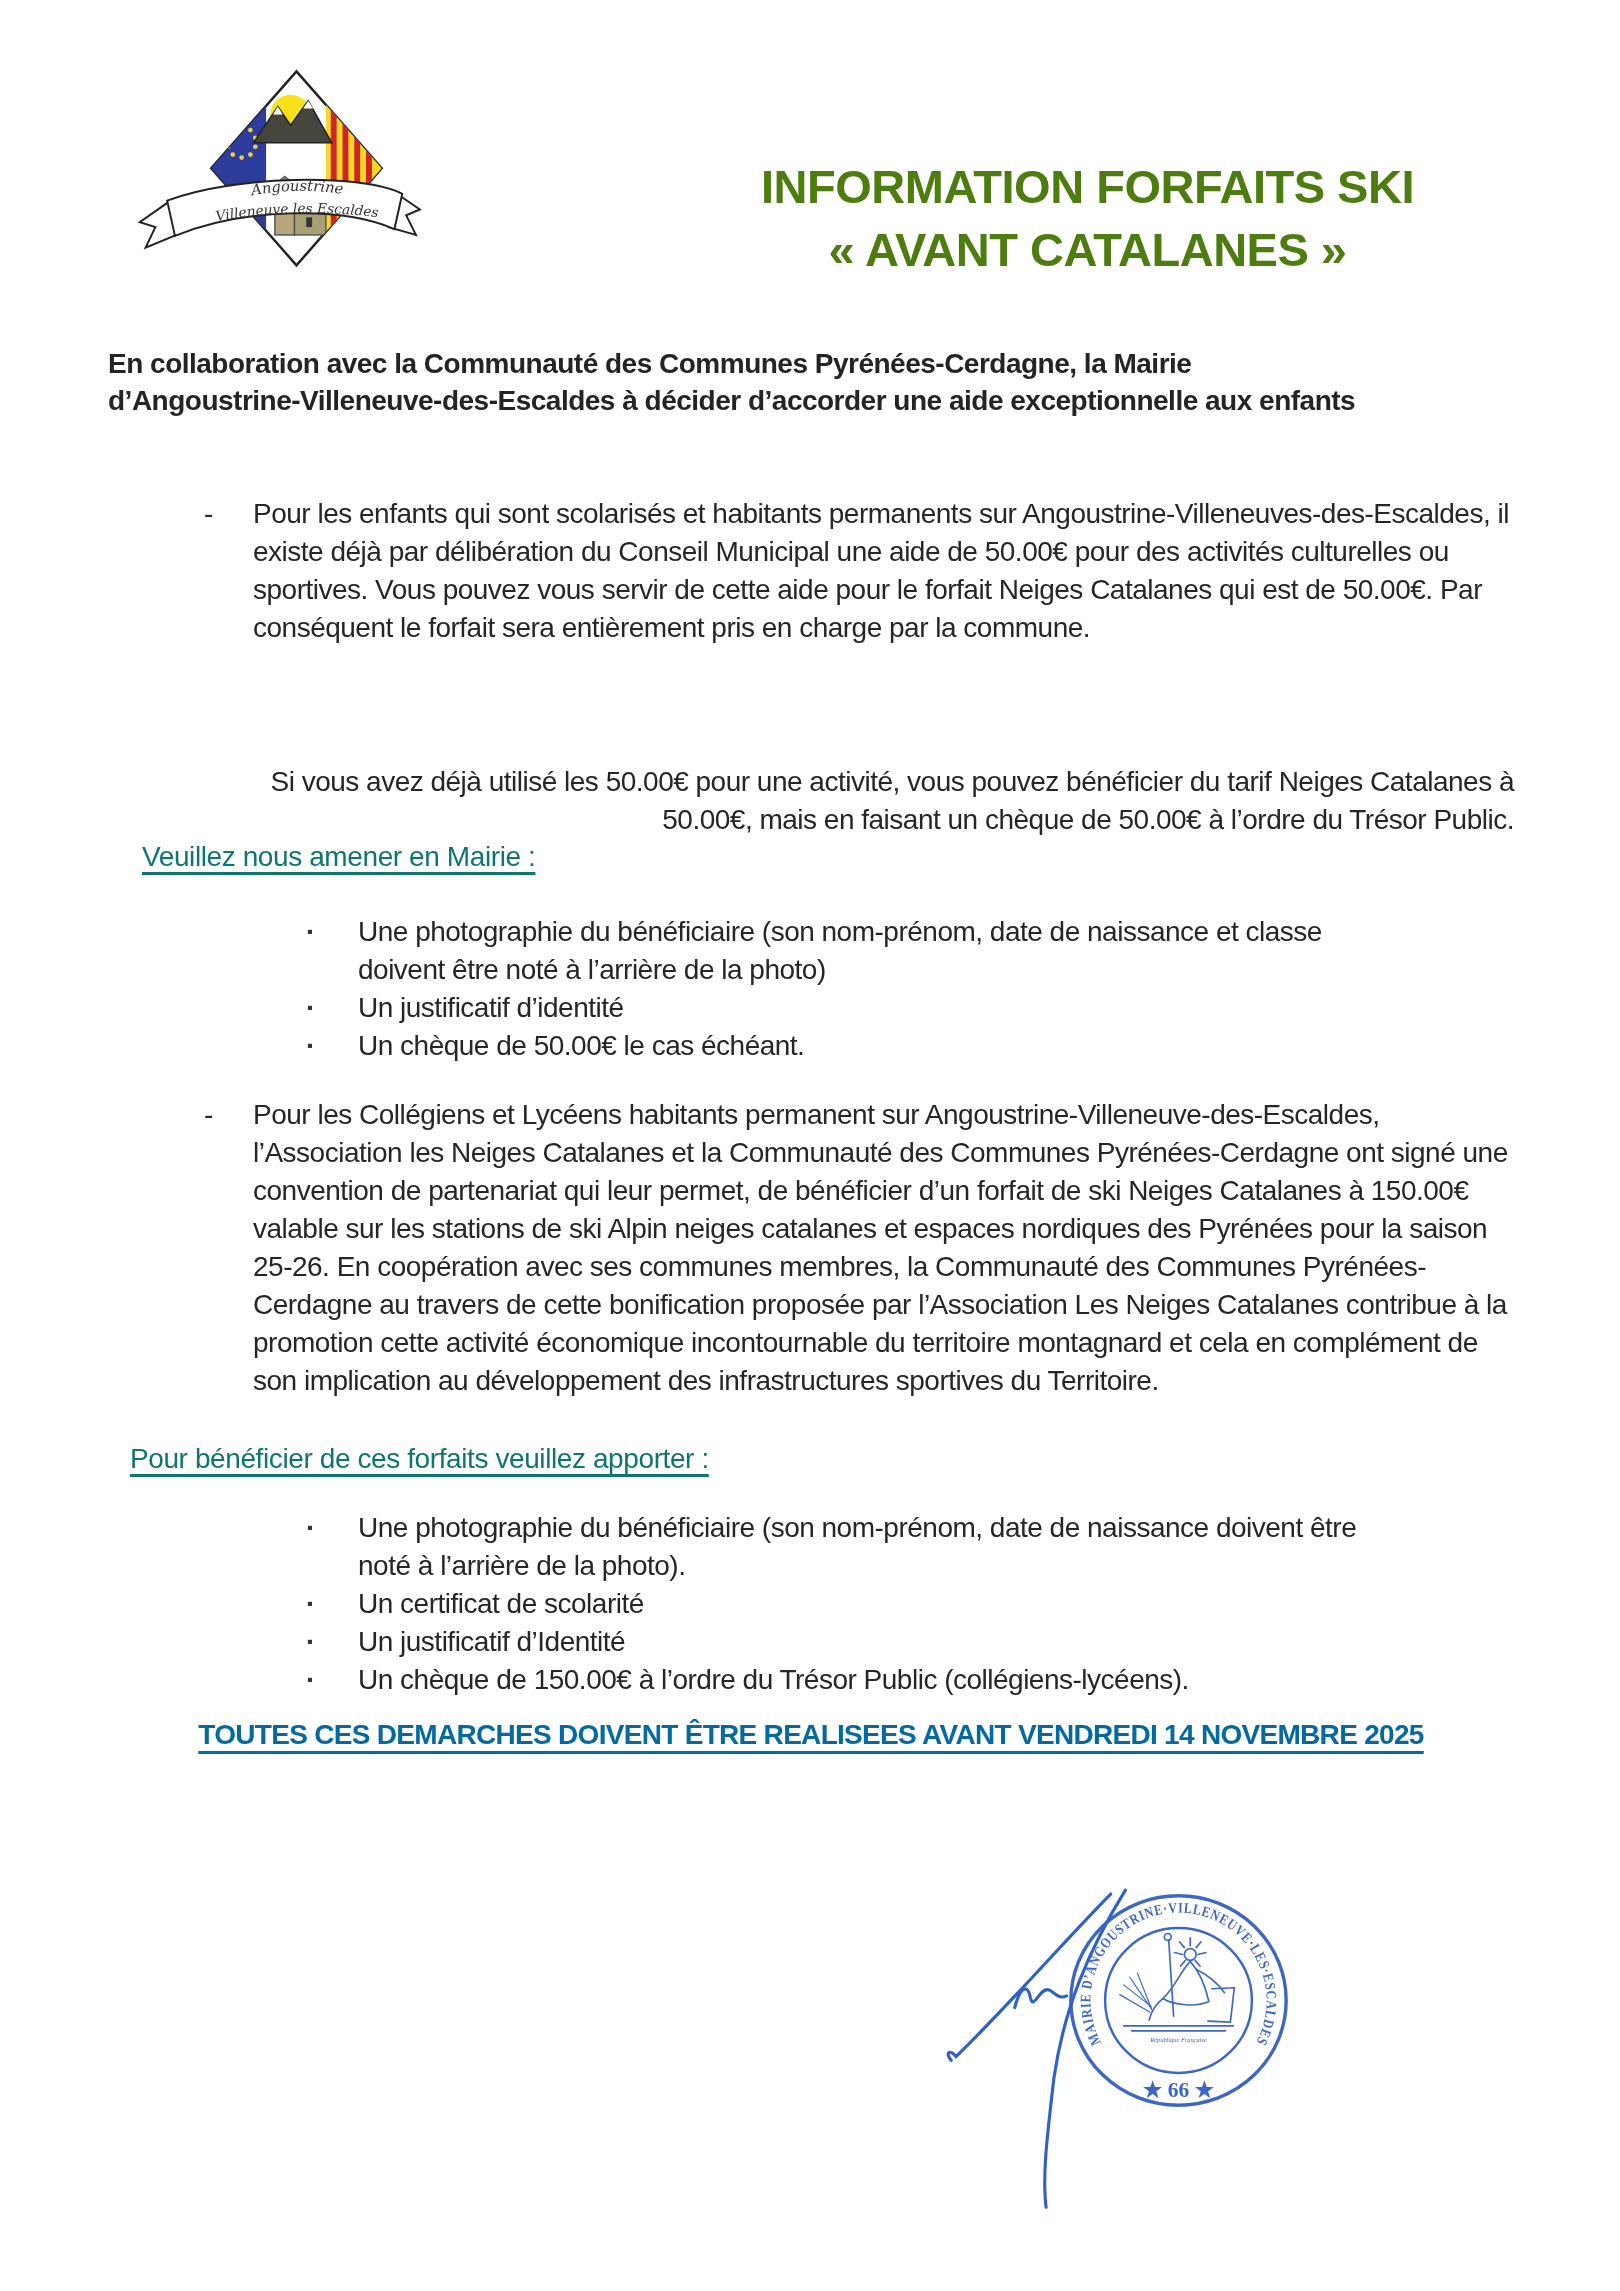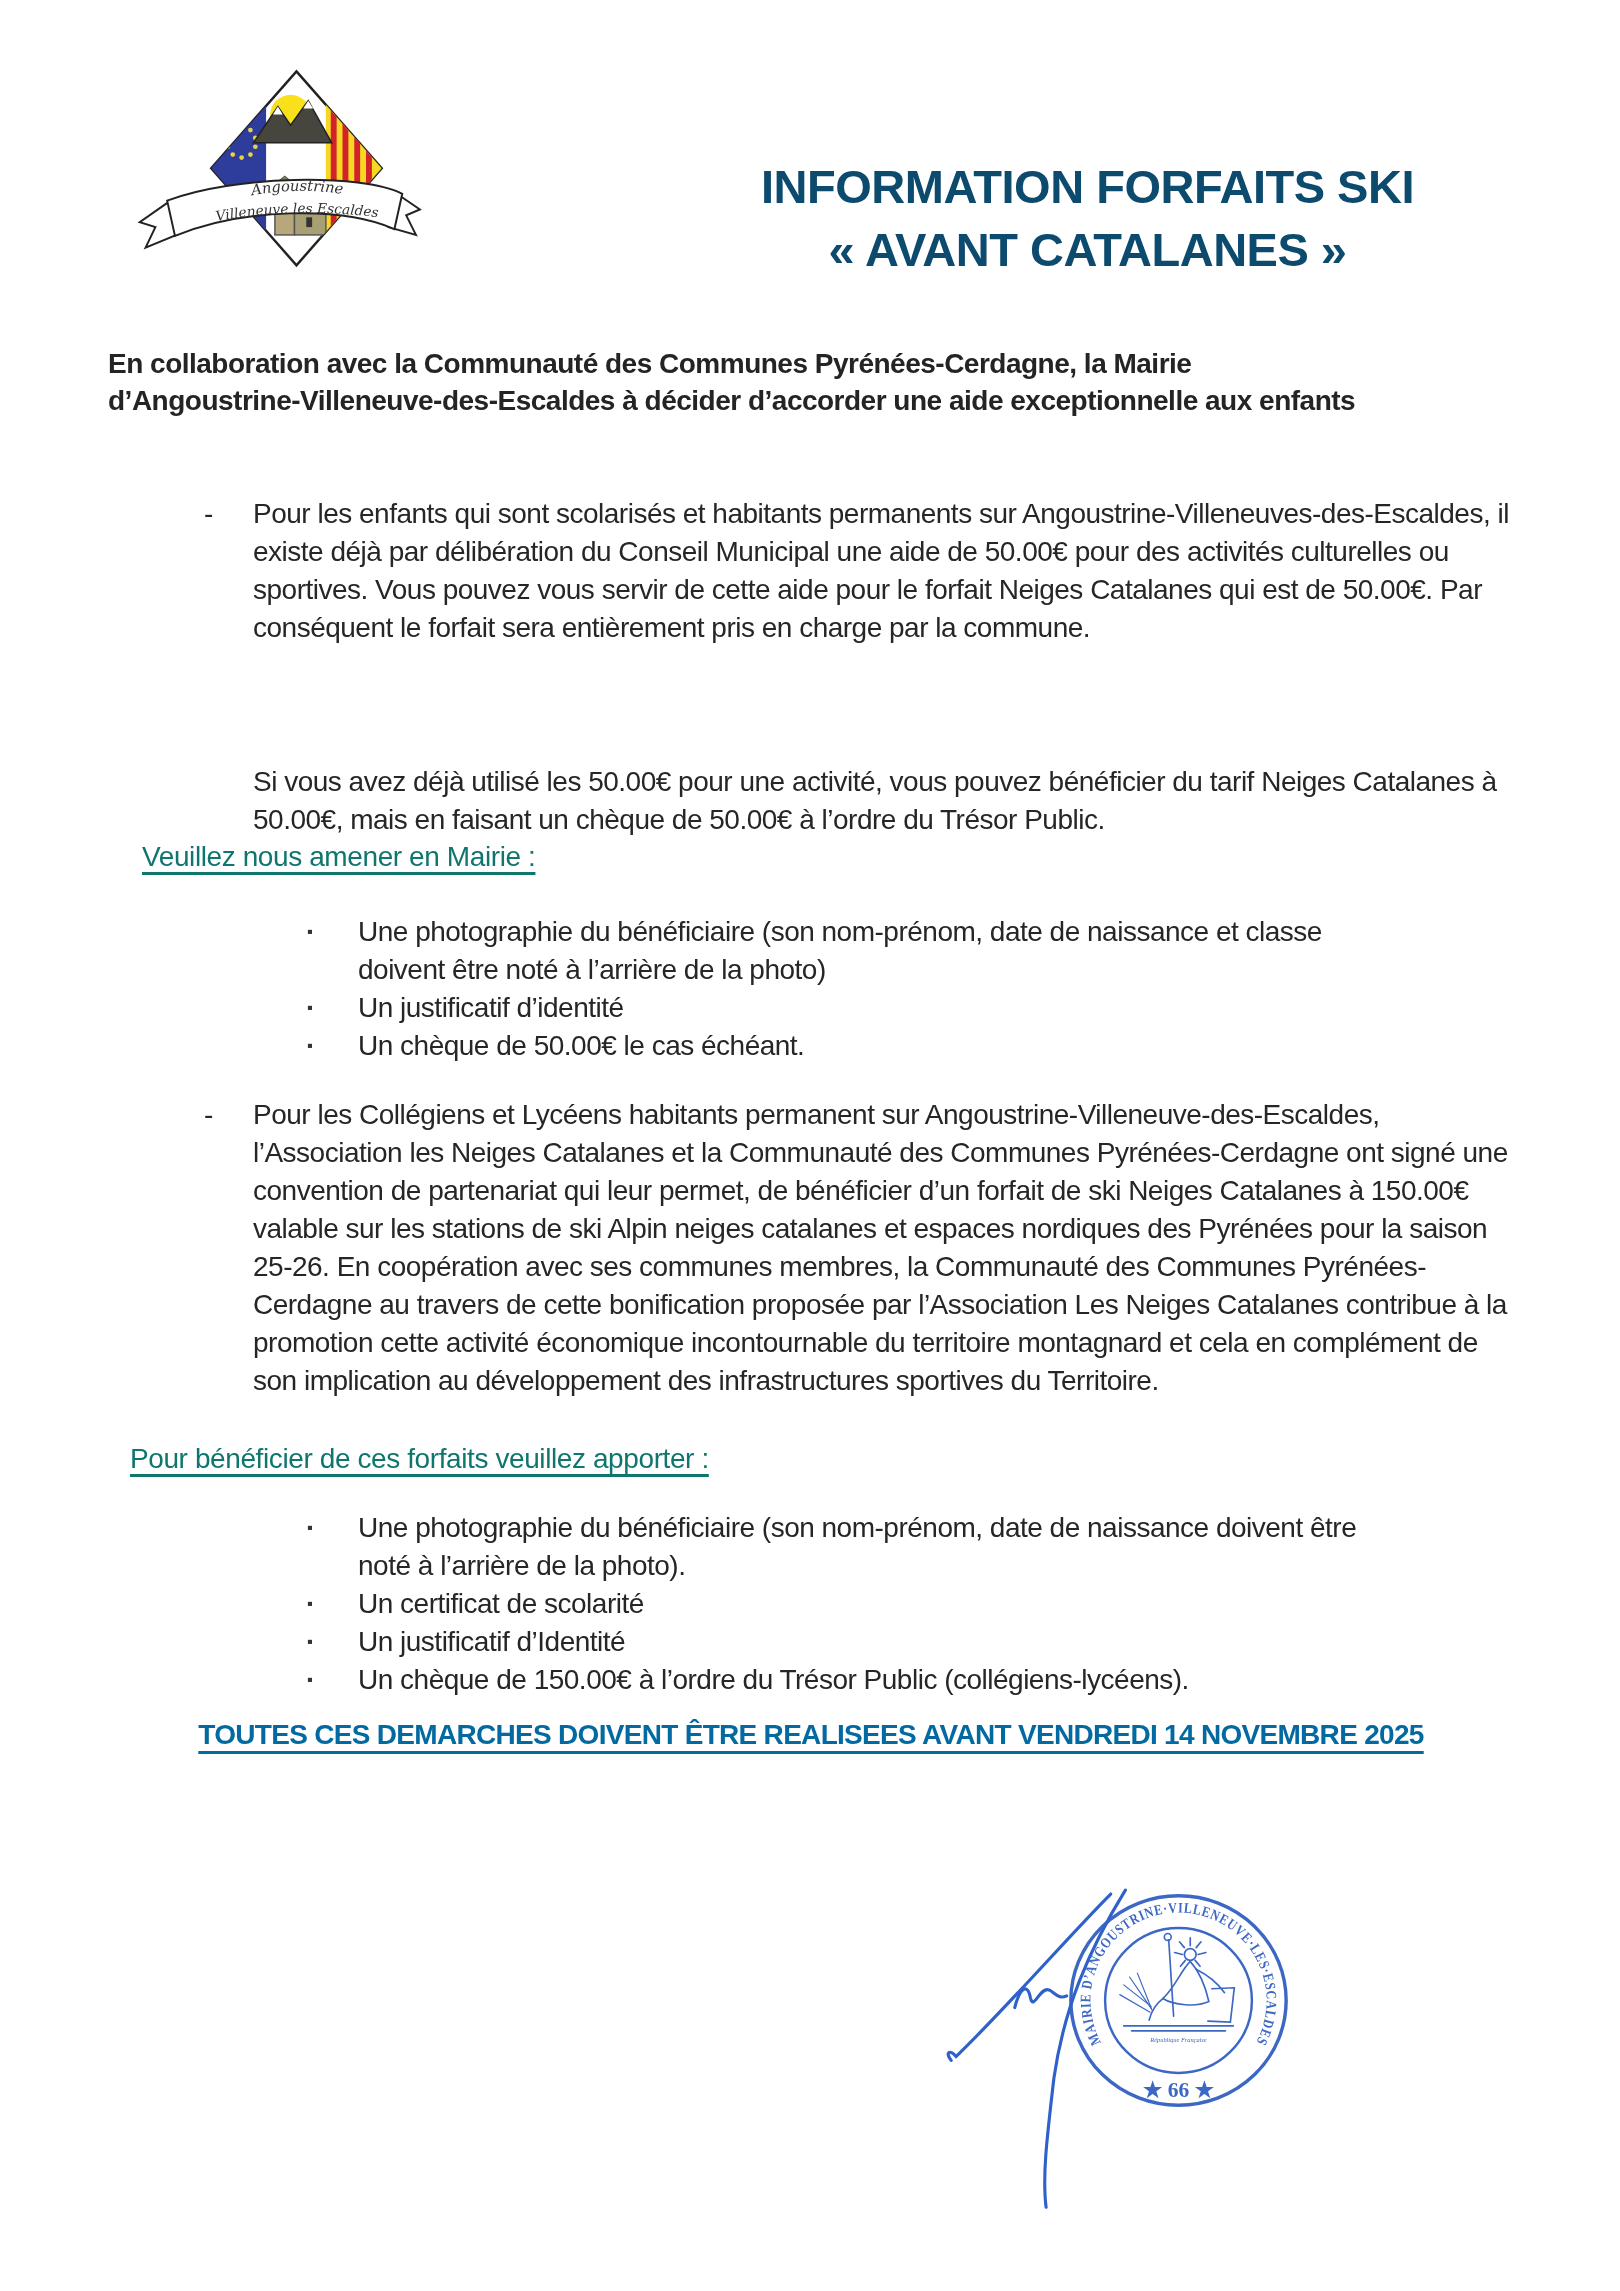--- a/index.html
+++ b/index.html
@@ -4,21 +4,21 @@
 <style>
   html,body{margin:0;padding:0;background:#9a9a9a;}
   .page{
     position:relative;width:1620px;height:2292px;background:#ffffff;
     font-family:"Liberation Sans",sans-serif;color:#242424;overflow:hidden;
     margin:0 auto;
   }
   .abs{position:absolute;}
   .doc-title{
     left:725px;top:155px;width:725px;text-align:center;
-    font-size:47px;font-weight:bold;line-height:63px;color:#0c4a6e;letter-spacing:-0.5px;
+    font-size:47px;font-weight:bold;line-height:63px;color:#4d7c0f;letter-spacing:-0.5px;
   }
   .intro{
     left:108px;top:345px;width:1411px;text-align:left;
     font-size:28px;font-weight:bold;line-height:37px;letter-spacing:-0.5px;
   }
   .intro div{white-space:nowrap;}
   .body-text{font-size:28px;line-height:38px;letter-spacing:-0.5px;color:#262626;}
   .dash-row{display:flex;align-items:flex-start;}
   .dash-marker{width:49px;flex:0 0 49px;}
   .para-text{flex:1;}
@@ -117,21 +117,21 @@
 
   <div class="abs intro">
     <div>En collaboration avec la Communauté des Communes Pyrénées-Cerdagne, la Mairie</div>
     <div>d’Angoustrine-Villeneuve-des-Escaldes à décider d’accorder une aide exceptionnelle aux enfants</div>
   </div>
 
   <div class="abs body-text dash-row" style="left:204px;top:495px;width:1310px;">
     <div class="dash-marker">-</div>
     <div class="para-text">Pour les enfants qui sont scolarisés et habitants permanents sur Angoustrine-Villeneuves-des-Escaldes, il existe déjà par délibération du Conseil Municipal une aide de 50.00€ pour des activités culturelles ou sportives. Vous pouvez vous servir de cette aide pour le forfait Neiges Catalanes qui est de 50.00€. Par conséquent le forfait sera entièrement pris en charge par la commune.</div>
   </div>
-  <div class="abs body-text" style="left:253px;top:763px;width:1261px;">Si vous avez déjà utilisé les 50.00€ pour une activité, vous pouvez bénéficier du tarif Neiges Catalanes à 50.00€, mais en faisant un chèque de 50.00€ à l’ordre du Trésor Public.</div>
+  <div class="abs body-text" style="left:253px;top:763px;width:1261px;text-align:right;">Si vous avez déjà utilisé les 50.00€ pour une activité, vous pouvez bénéficier du tarif Neiges Catalanes à 50.00€, mais en faisant un chèque de 50.00€ à l’ordre du Trésor Public.</div>
 
   <div class="abs heading" style="left:142px;top:841px;">Veuillez nous amener en Mairie :</div>
 
   <div class="abs body-text blist" style="left:307px;top:913px;">
     <div class="blist-item">
       <span class="bullet-square">▪</span>
       <span class="blist-text">Une photographie du bénéficiaire (son nom-prénom, date de naissance et classe doivent être noté à l’arrière de la photo)</span>
     </div>
     <div class="blist-item">
       <span class="bullet-square">▪</span>

